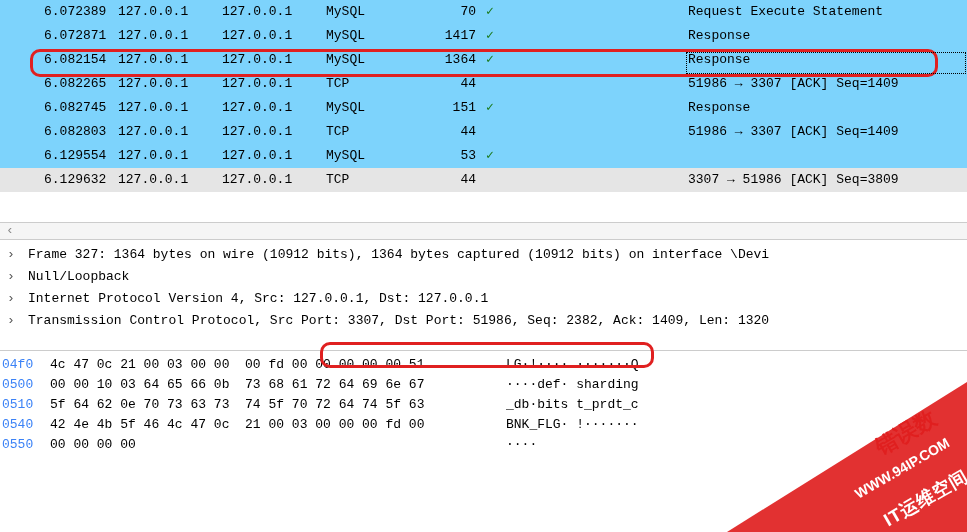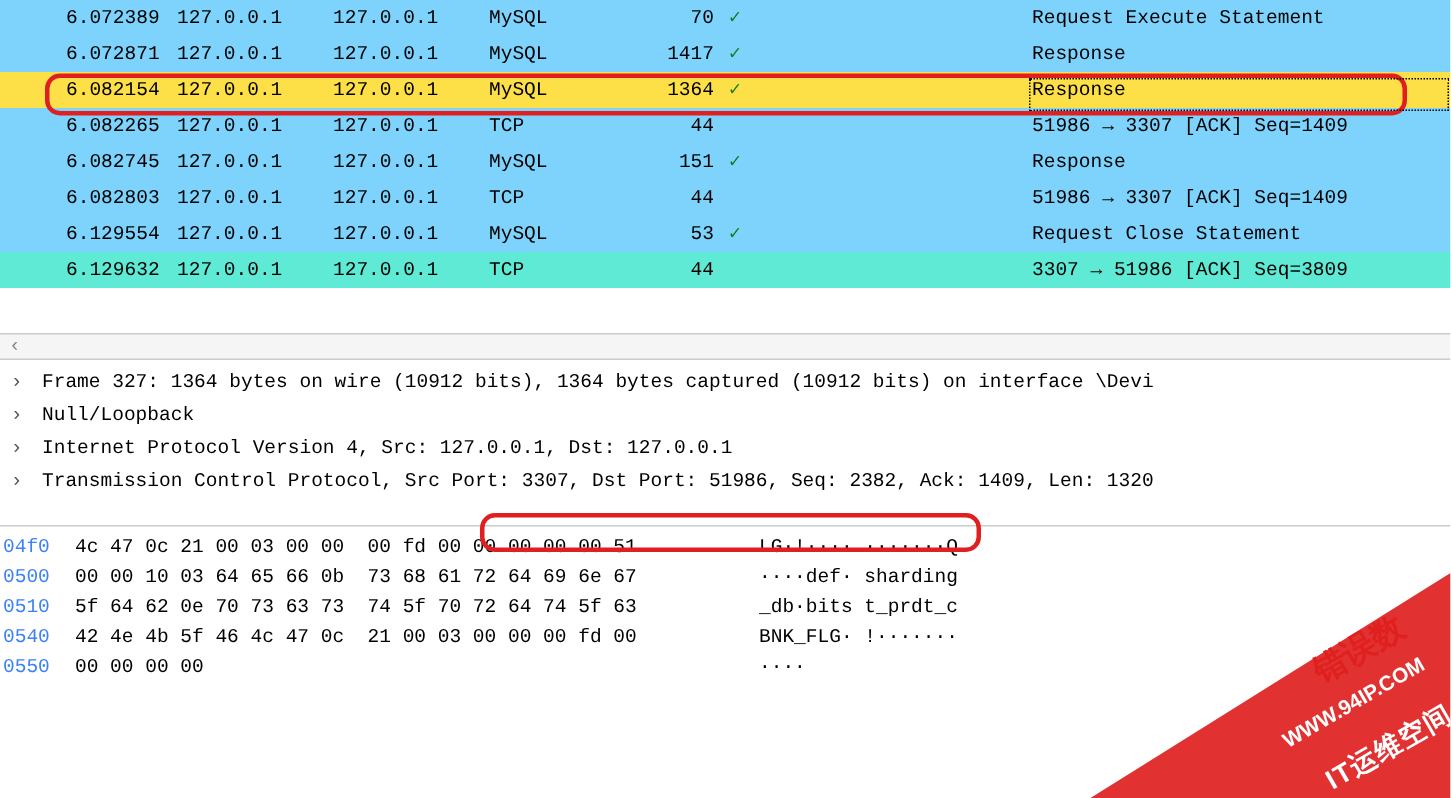--- a/index.html
+++ b/index.html
@@ -12,23 +12,23 @@
   overflow: hidden;
   position: relative;
 }
 .packet-list { width: 100%; }
 .packet-row {
   display: flex;
   height: 24px;
   line-height: 24px;
   white-space: pre;
 }
-.row-default { background: #5eead4; }
+.row-default { background: #e5e5e5; }
 .row-lavender { background: #7dd3fc; }
-.row-selected { background: #fde047; }
+.row-selected { background: #7dd3fc; }
 .hl-box {
   position: absolute;
   border: 3px solid #e02020;
   border-radius: 10px;
   pointer-events: none;
 }
 .hl1 { left: 30px; top: 49px; width: 908px; height: 28px; }
 .hl2 { left: 320px; top: 342px; width: 334px; height: 26px; }
 .dotted-box {
   position: absolute;
@@ -161,21 +161,20 @@
     <span class="col-info">51986 → 3307 [ACK] Seq=1409</span>
   </div>
   <div class="packet-row row-lavender">
     <span class="col-time">6.129554</span>
     <span class="col-src">127.0.0.1</span>
     <span class="col-dst">127.0.0.1</span>
     <span class="col-proto">MySQL</span>
     <span class="col-len">53</span>
     <span class="col-chk">✓</span>
     <span class="col-pad"></span>
-    <span class="col-info">Request Close Statement</span>
   </div>
   <div class="packet-row row-default">
     <span class="col-time">6.129632</span>
     <span class="col-src">127.0.0.1</span>
     <span class="col-dst">127.0.0.1</span>
     <span class="col-proto">TCP</span>
     <span class="col-len">44</span>
     <span class="col-chk"></span>
     <span class="col-pad"></span>
     <span class="col-info">3307 → 51986 [ACK] Seq=3809</span>

